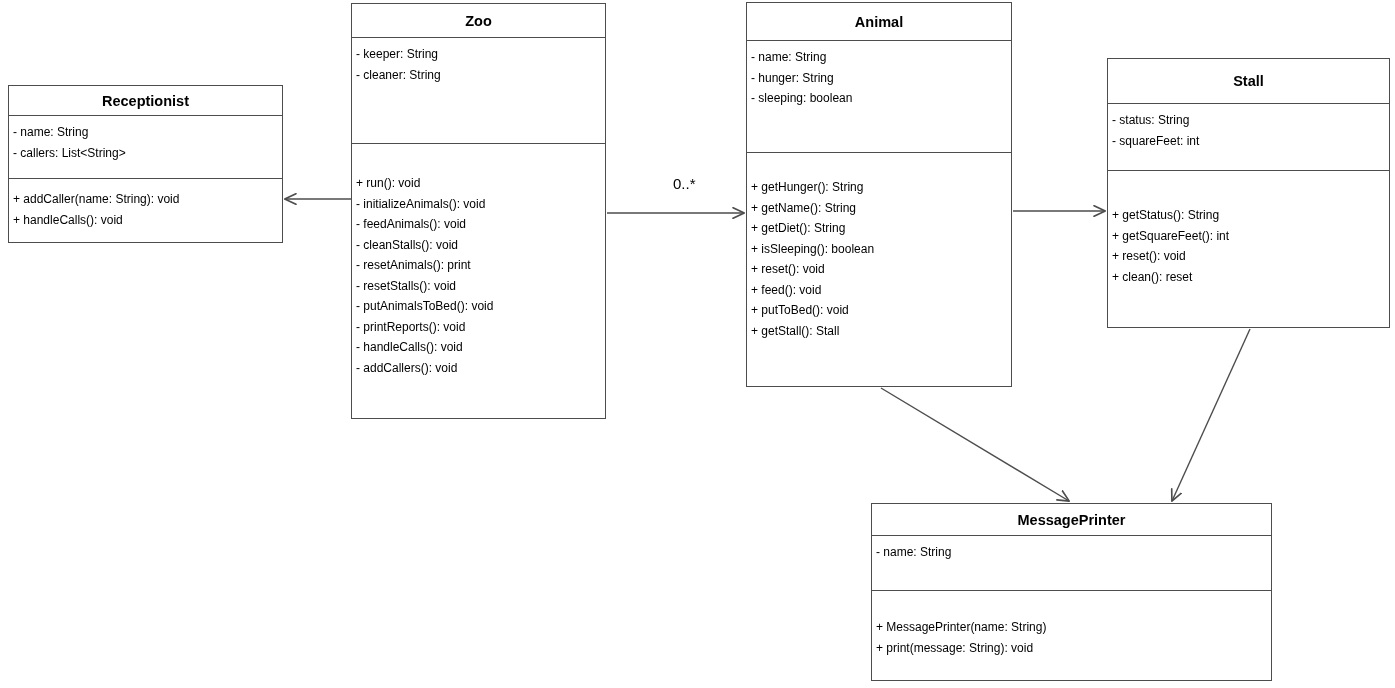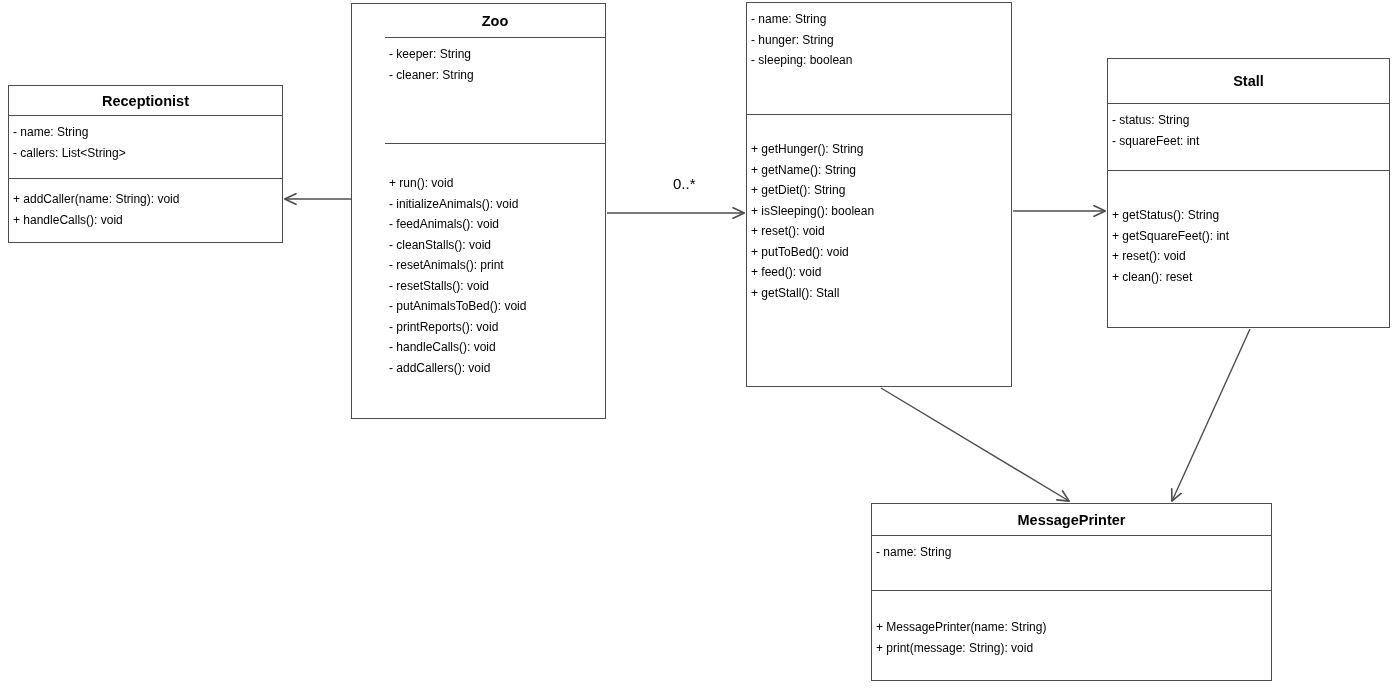--- a/index.html
+++ b/index.html
@@ -100,54 +100,55 @@
     <div class="uml-section attrs" style="height:63px;">
       <div class="uml-row">- name: String</div>
       <div class="uml-row">- callers: List&lt;String&gt;</div>
     </div>
     <div class="uml-section ops" style="padding-top:10px;">
       <div class="uml-row">+ addCaller(name: String): void</div>
       <div class="uml-row">+ handleCalls(): void</div>
     </div>
   </div>
 
-  <div class="uml-class" style="left:351px; top:3px; width:255px; height:416px;padding-left:33px;">
+  <div class="uml-class" style="left:351px; top:3px; width:255px; height:416px;">
     <div class="uml-header" style="height:34px;">Zoo</div>
     <div class="uml-section attrs" style="height:106px;">
       <div class="uml-row">- keeper: String</div>
       <div class="uml-row">- cleaner: String</div>
     </div>
     <div class="uml-section ops" style="padding-top:29px;">
       <div class="uml-row">+ run(): void</div>
       <div class="uml-row">- initializeAnimals(): void</div>
       <div class="uml-row">- feedAnimals(): void</div>
       <div class="uml-row">- cleanStalls(): void</div>
       <div class="uml-row">- resetAnimals(): print</div>
       <div class="uml-row">- resetStalls(): void</div>
       <div class="uml-row">- putAnimalsToBed(): void</div>
       <div class="uml-row">- printReports(): void</div>
       <div class="uml-row">- handleCalls(): void</div>
       <div class="uml-row">- addCallers(): void</div>
     </div>
   </div>
 
   <div class="uml-class" style="left:746px; top:2px; width:266px; height:385px;">
+    <div class="uml-header" style="height:38px;">Animal</div>
     <div class="uml-section attrs" style="height:112px;">
       <div class="uml-row">- name: String</div>
       <div class="uml-row">- hunger: String</div>
       <div class="uml-row">- sleeping: boolean</div>
     </div>
     <div class="uml-section ops" style="padding-top:24px;">
       <div class="uml-row">+ getHunger(): String</div>
       <div class="uml-row">+ getName(): String</div>
       <div class="uml-row">+ getDiet(): String</div>
       <div class="uml-row">+ isSleeping(): boolean</div>
       <div class="uml-row">+ reset(): void</div>
+      <div class="uml-row">+ feed(): void</div>
       <div class="uml-row">+ putToBed(): void</div>
-      <div class="uml-row">+ feed(): void</div>
       <div class="uml-row">+ getStall(): Stall</div>
     </div>
   </div>
 
   <div class="uml-class" style="left:1107px; top:58px; width:283px; height:270px;">
     <div class="uml-header" style="height:45px;">Stall</div>
     <div class="uml-section attrs" style="height:67px;">
       <div class="uml-row">- status: String</div>
       <div class="uml-row">- squareFeet: int</div>
     </div>

